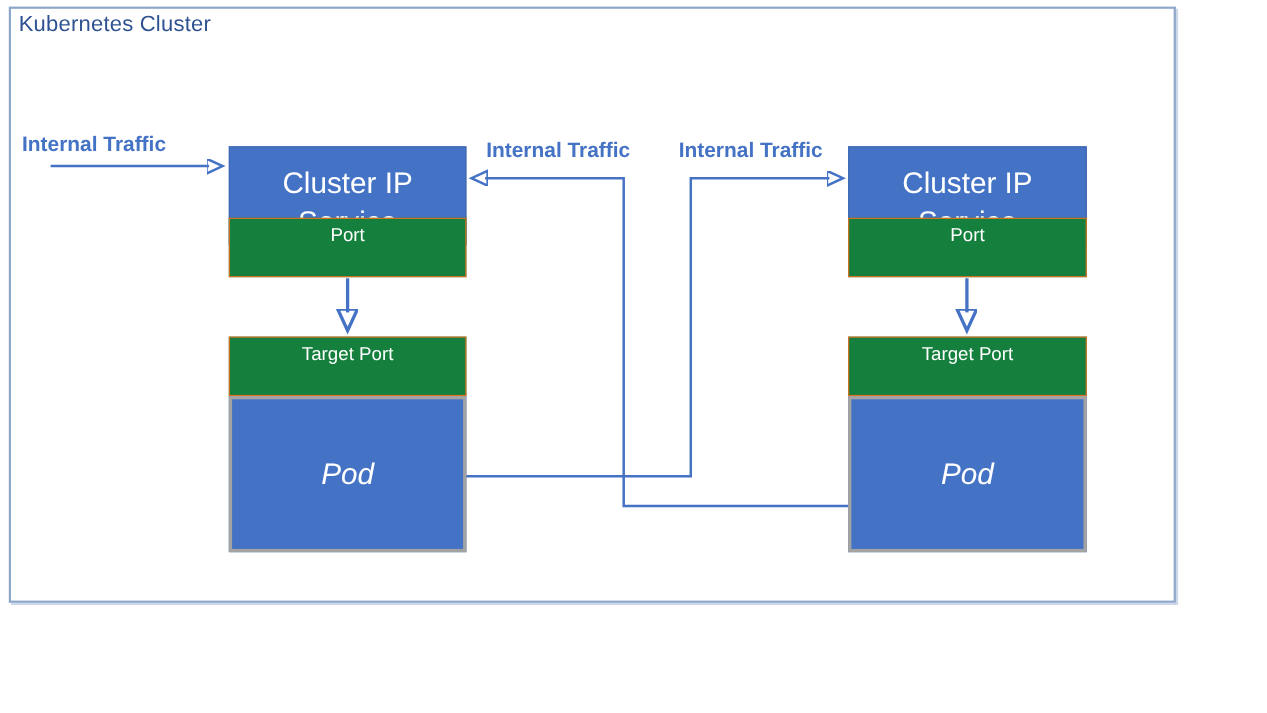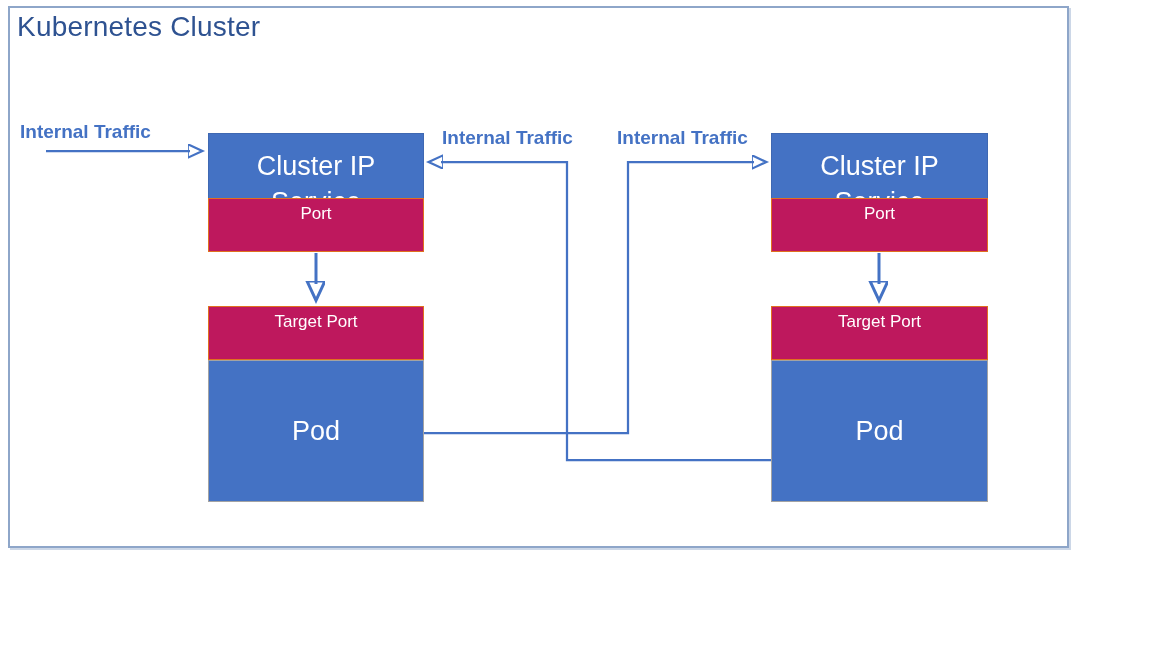--- a/index.html
+++ b/index.html
@@ -19,21 +19,21 @@
     left: 8px; top: 6px;
     width: 1061px; height: 542px;
     border: 2px solid #8ea6c9;
     box-shadow: 2px 2px 0 rgba(142, 166, 201, 0.45);
     background: transparent;
   }
 
   .cluster-title {
     position: absolute;
     left: 17px; top: 11px;
-    font-size: 28px;
+    font-size: 20px;
     color: #2e5291;
     letter-spacing: 0.2px;
     white-space: nowrap;
   }
 
   .node { position: absolute; text-align: center; color: #ffffff; }
 
   .service-box {
     background: #4472c4;
     border: 1px solid #3f68b2;
@@ -41,36 +41,37 @@
     flex-direction: column;
     align-items: center;
     justify-content: flex-start;
     padding-top: 14px;
     font-size: 27px;
     line-height: 36px;
     margin-top: 25px;
   }
 
   .port-box {
-    background: #be185d;
+    background: #15803d;
     border: 1px solid #e0701f;
     display: flex;
     align-items: flex-start;
     justify-content: center;
     padding-top: 5px;
     font-size: 17px;
   }
 
   .pod-box {
     background: #4472c4;
-    border: 1px solid #a3a3a3;
+    border: 3px solid #a3a3a3;
     display: flex;
     align-items: center;
     justify-content: center;
     font-size: 27px;
+    font-style: italic;
   }
 
   
   .svc-left    { left: 208px; top: 108px; width: 216px; height: 90px; }
   .port-left   { left: 208px; top: 198px; width: 216px; height: 54px; }
   .tport-left  { left: 208px; top: 306px; width: 216px; height: 54px; }
   .pod-left    { left: 208px; top: 360px; width: 216px; height: 142px; }
 
   
   .svc-right   { left: 771px; top: 108px; width: 217px; height: 90px; }

